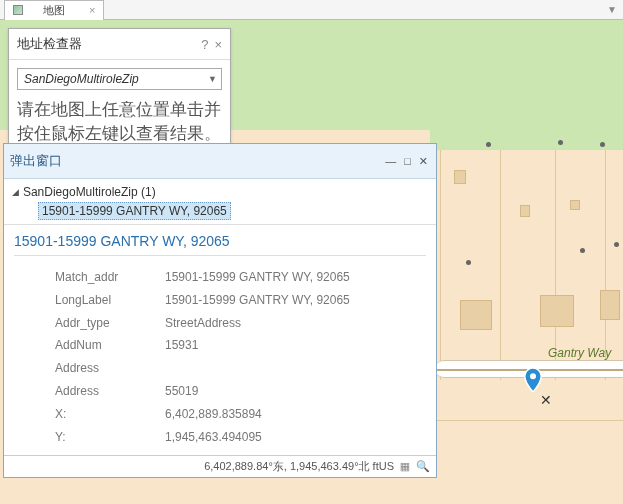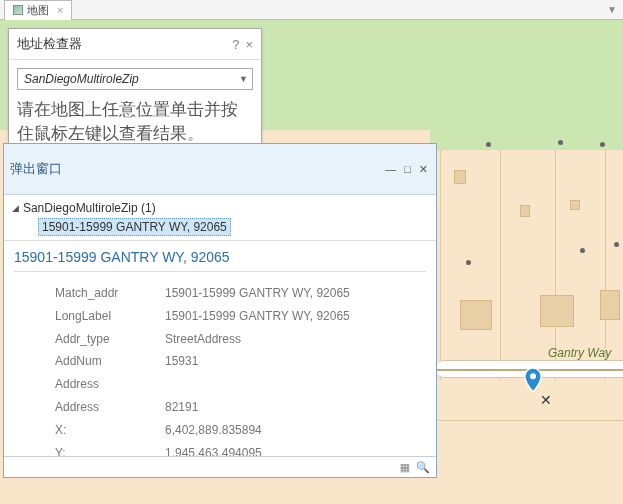--- a/index.html
+++ b/index.html
@@ -9,36 +9,36 @@
 .map-bg { position: absolute; inset: 0; }
 .park-green { position: absolute; background: #cce6b2; }
 .road-base { position: absolute; background: #fff; height: 18px; border-top: 1px solid #d4c4a8; border-bottom: 1px solid #d4c4a8; }
 .road-line { position: absolute; background: #bfa97a; height: 2px; width: 100%; top: 8px; }
 .street-label { position: absolute; font-size: 12px; color: #5a7a2a; font-style: italic; }
 .bldg { position: absolute; background: #e8cfa5; border: 1px solid #d4b887; }
 .parcel-line { position: absolute; background: #e0c89e; }
 
 
 .tabbar { position: absolute; top: 0; left: 0; right: 0; height: 20px; background: #f5f5f5; border-bottom: 1px solid #bbb; display: flex; align-items: center; padding-left: 4px; }
-.tab { display: flex; align-items: center; gap: 4px; padding: 2px 8px; border: 1px solid #bbb; border-bottom: none; background: #fff; font-size: 11px; color: #444; }
+.tab { display: flex; align-items: center; gap: 20px; padding: 2px 8px; border: 1px solid #bbb; border-bottom: none; background: #fff; font-size: 11px; color: #444; }
 .tab-icon { width: 10px; height: 10px; background: linear-gradient(135deg,#8ec5a0,#c9e2d0); border: 1px solid #888; }
 .pane-menu { margin-left: auto; margin-right: 6px; color: #888; font-size: 10px; }
 
 
-.inspector { position: absolute; top: 28px; left: 8px; width: 254px; background: #fff; border: 1px solid #aaa; box-shadow: 0 1px 3px rgba(0,0,0,0.15); }
+.inspector { position: absolute; top: 28px; left: 8px; width: 223px; background: #fff; border: 1px solid #aaa; box-shadow: 0 1px 3px rgba(0,0,0,0.15); }
 .insp-header { display: flex; align-items: center; padding: 6px 8px; border-bottom: 1px solid #ddd; font-size: 13px; color: #333; }
 .insp-header .sp { flex: 1; }
 .insp-header .hbtn { color: #888; font-size: 13px; margin-left: 6px; cursor: default; }
 .insp-combo { margin: 8px; height: 22px; border: 1px solid #aaa; display: flex; align-items: center; padding: 0 6px; font-size: 12px; color: #333; position: relative; font-style: italic; }
 .insp-combo .caret { position: absolute; right: 4px; color: #666; font-size: 9px; }
 .insp-hint { padding: 0 8px 8px; font-size: 17px; color: #555; line-height: 1.4; }
 
 
 .popup { position: absolute; top: 143px; left: 3px; width: 434px; height: 335px; background: #fff; border: 1px solid #8aa8c0; display: flex; flex-direction: column; }
-.popup-title { background: #e8f2fa; border-bottom: 1px solid #c5d6e4; padding: 16px 6px; display: flex; align-items: center; font-size: 13px; color: #2a5a8a; }
+.popup-title { background: #e8f2fa; border-bottom: 1px solid #c5d6e4; padding: 8px 6px; display: flex; align-items: center; font-size: 13px; color: #2a5a8a; }
 .popup-title .sp { flex: 1; }
 .popup-title .wbtn { font-size: 11px; color: #555; margin-left: 4px; cursor: default; padding: 0 2px; }
 .popup-tree { padding: 6px 8px 4px; border-bottom: 1px solid #ddd; font-size: 12px; }
 .tree-row { display: flex; align-items: center; gap: 4px; color: #333; }
 .tree-caret { font-size: 9px; color: #555; }
 .tree-child { margin-left: 26px; margin-top: 3px; }
 .tree-sel { background: #cde6f7; border: 1px dotted #6a9ac9; padding: 1px 3px; color: #333; display: inline-block; }
 .popup-body { flex: 1; overflow: auto; padding: 8px 10px; }
 .popup-heading { color: #2a6fb0; font-size: 14px; margin-bottom: 2px; }
 .popup-divider { height: 1px; background: #ddd; margin: 6px 0 10px; }
@@ -156,30 +156,31 @@
         </div>
         <div class="attr-row">
           <div class="attr-key">AddNum</div>
           <div class="attr-val">15931</div>
         </div>
         <div class="attr-row">
           <div class="attr-key">Address</div>
         </div>
         <div class="attr-row">
           <div class="attr-key">Address</div>
-          <div class="attr-val">82191</div>
+          <div class="attr-val">55019</div>
         </div>
         <div class="attr-row">
           <div class="attr-key">X:</div>
           <div class="attr-val">6,402,889.835894</div>
         </div>
         <div class="attr-row">
           <div class="attr-key">Y:</div>
           <div class="attr-val">1,945,463.494095</div>
         </div>
       </div>
   </div>
   <div class="popup-status">
     <span class="sp"></span>
+    <span>6,402,889.84°东, 1,945,463.49°北 ftUS</span>
     <span class="status-ico">▦</span>
     <span class="status-ico">🔍</span>
   </div>
 </div>
 
 </body></html>

